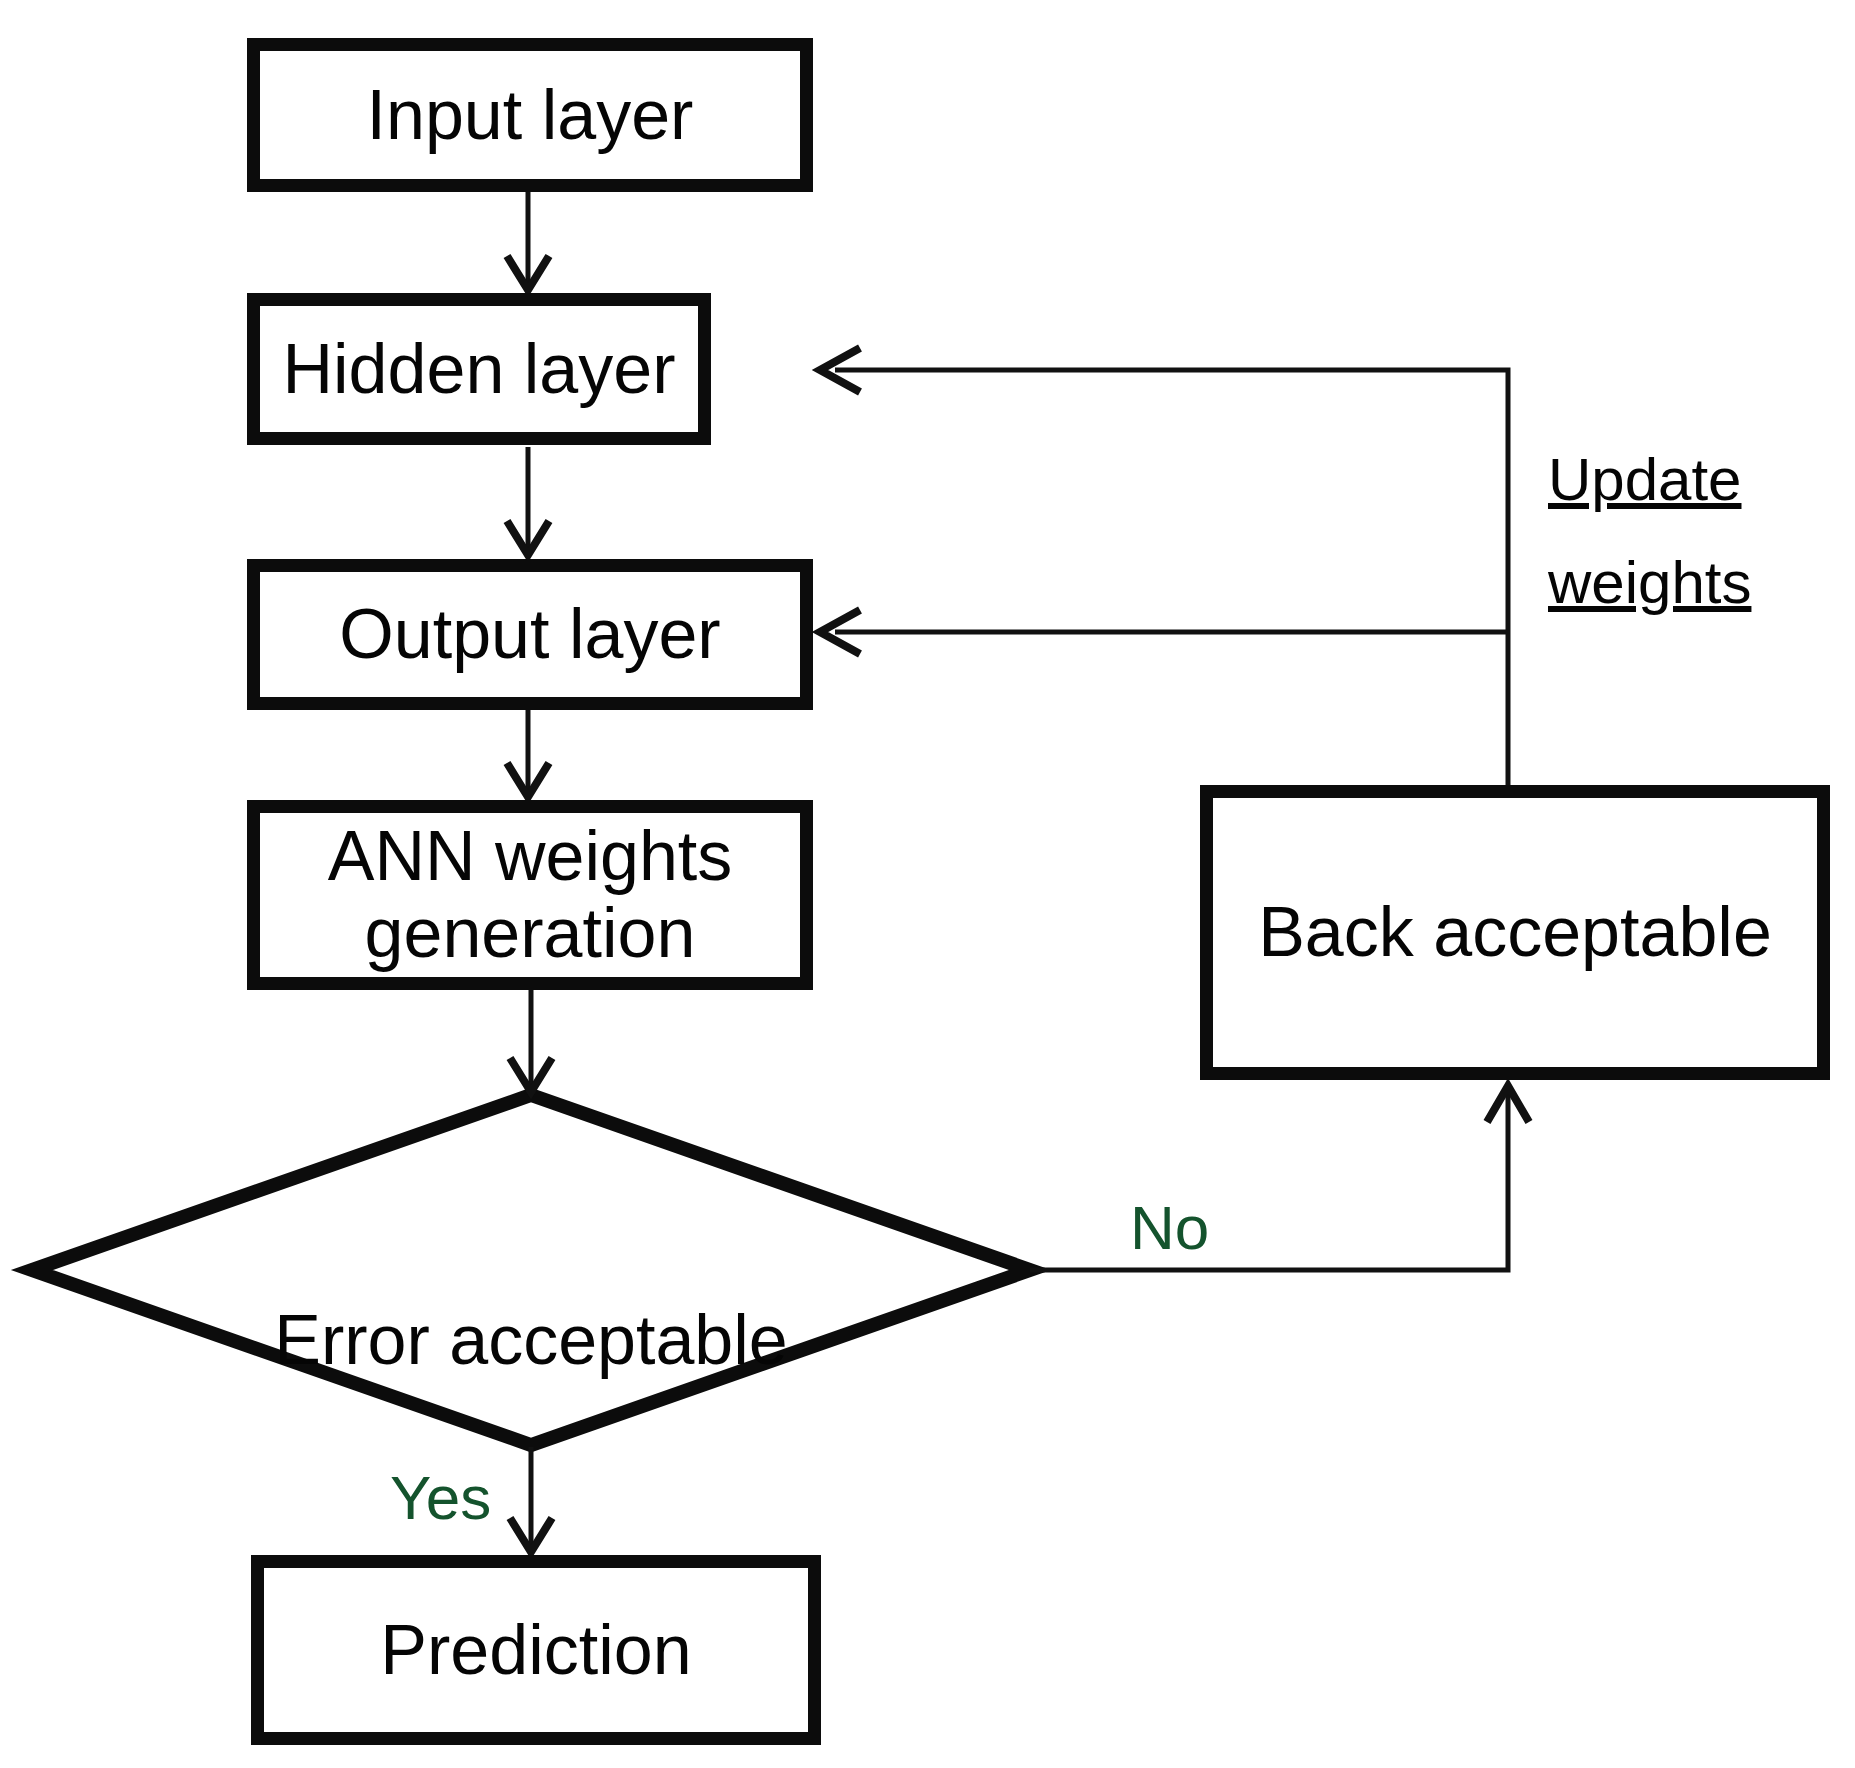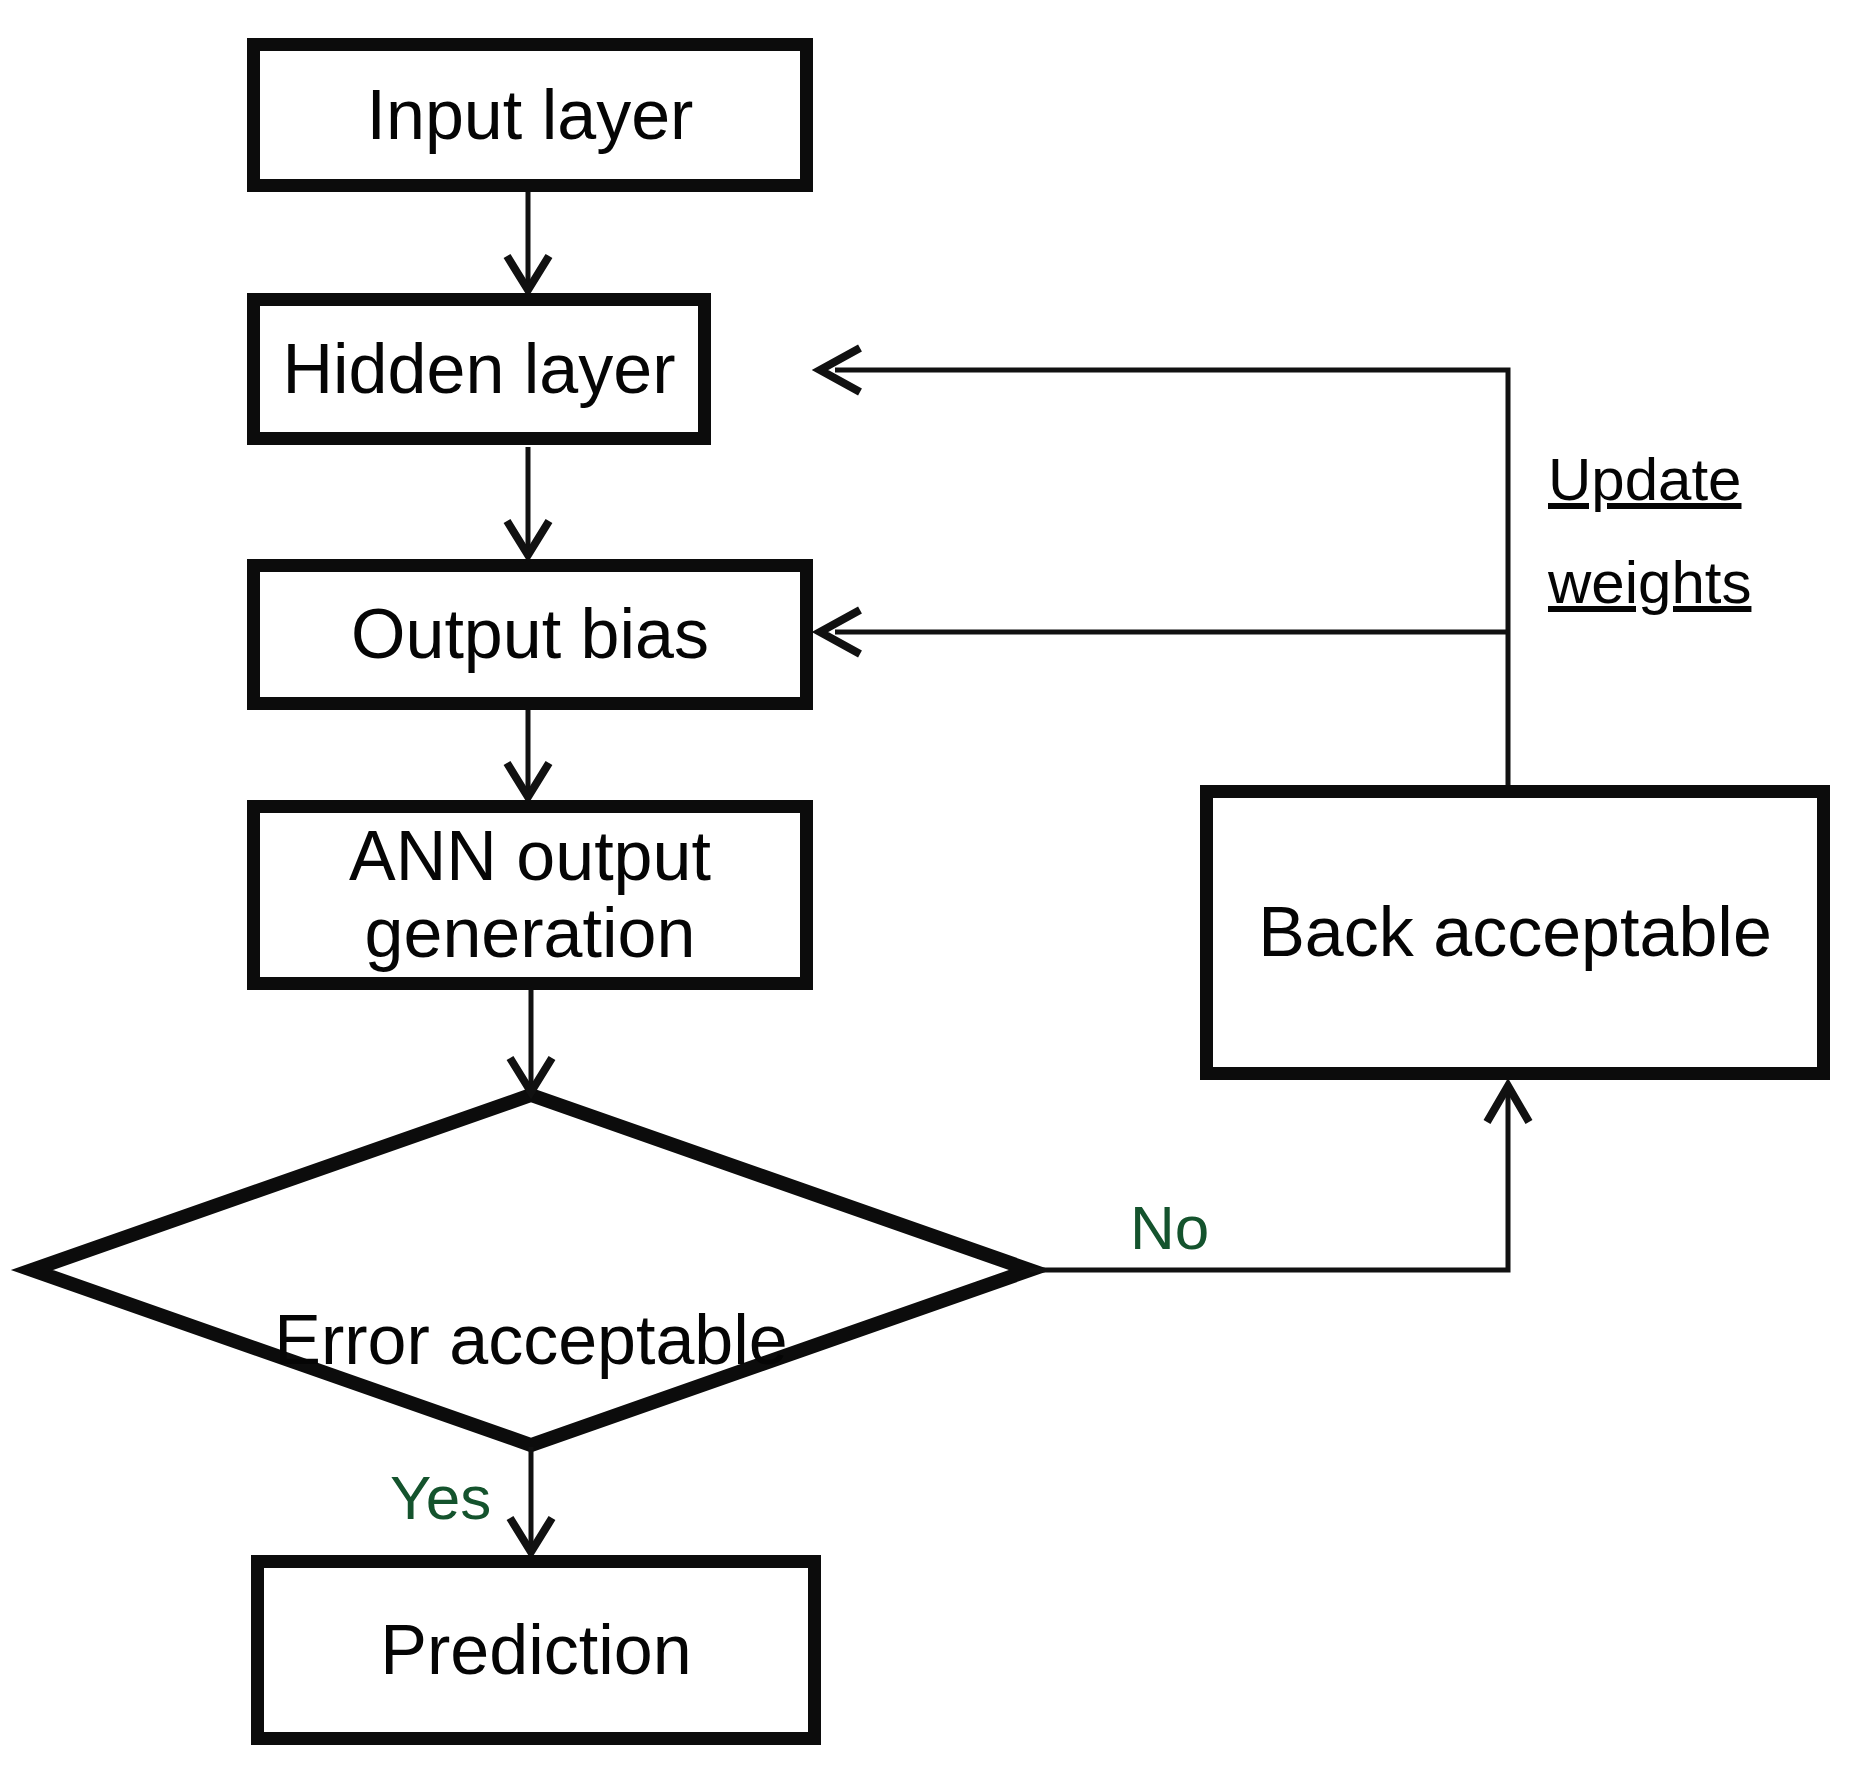--- a/index.html
+++ b/index.html
@@ -80,25 +80,25 @@
 
   <div class="node" style="left:247px;top:38px;width:566px;height:154px;">
     <span>Input layer</span>
   </div>
 
   <div class="node" style="left:247px;top:293px;width:464px;height:152px;">
     <span>Hidden layer</span>
   </div>
 
   <div class="node" style="left:247px;top:559px;width:566px;height:151px;">
-    <span>Output bias</span>
+    <span>Output layer</span>
   </div>
 
   <div class="node" style="left:247px;top:800px;width:566px;height:190px;line-height:1.1;">
-    <span>ANN output generation</span>
+    <span>ANN weights generation</span>
   </div>
 
   <div class="node" style="left:251px;top:1555px;width:570px;height:190px;">
     <span>Prediction</span>
   </div>
 
   <div class="node" style="left:1200px;top:785px;width:630px;height:295px;">
     <span>Back acceptable</span>
   </div>
 

